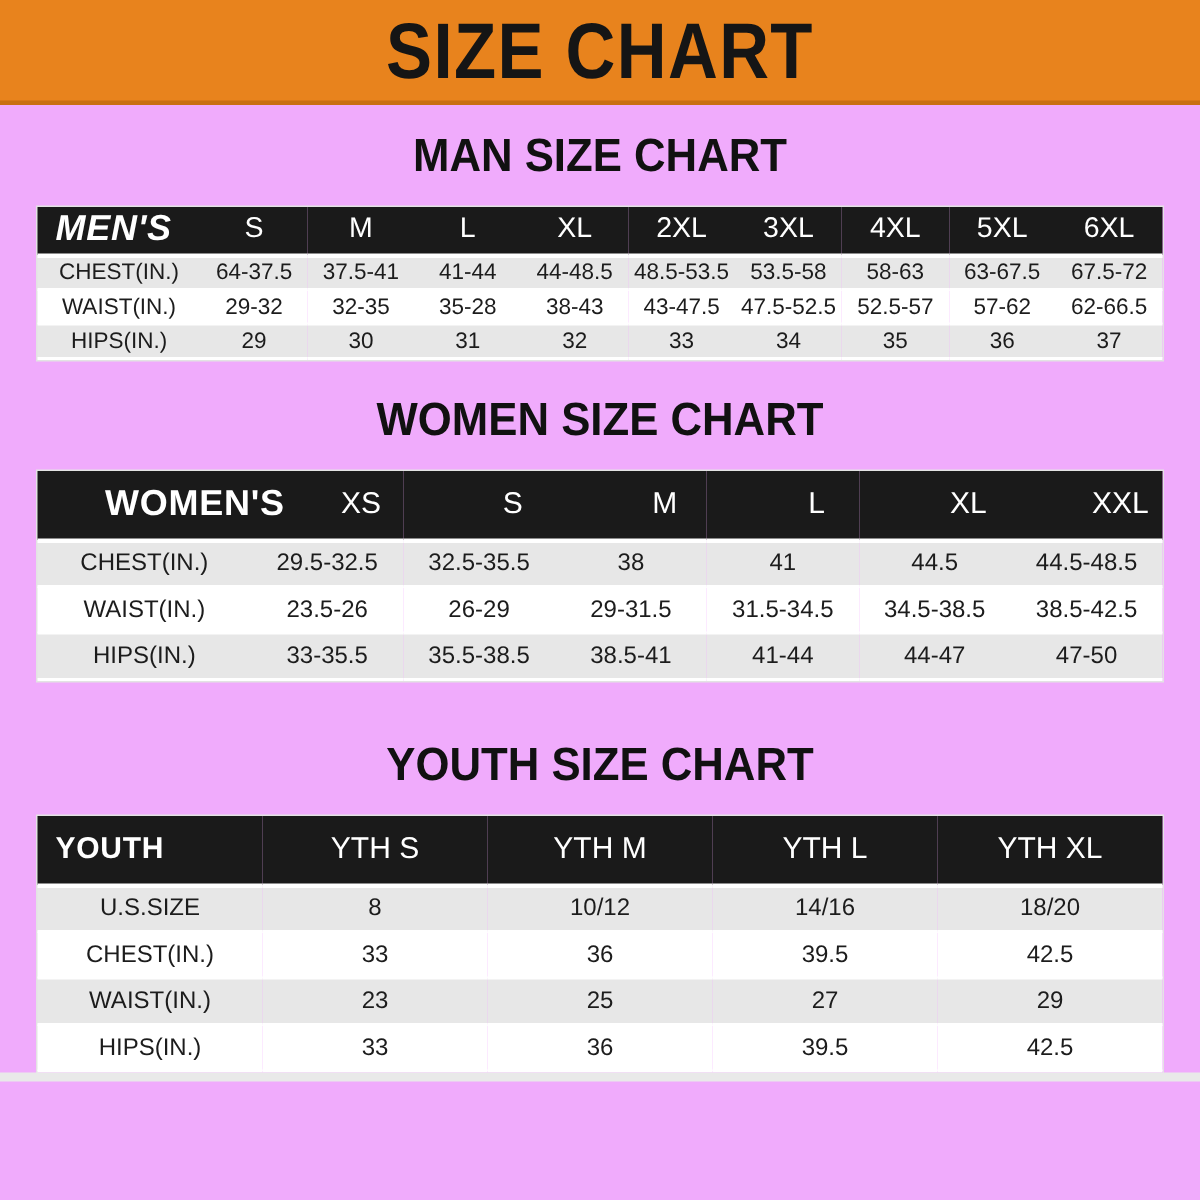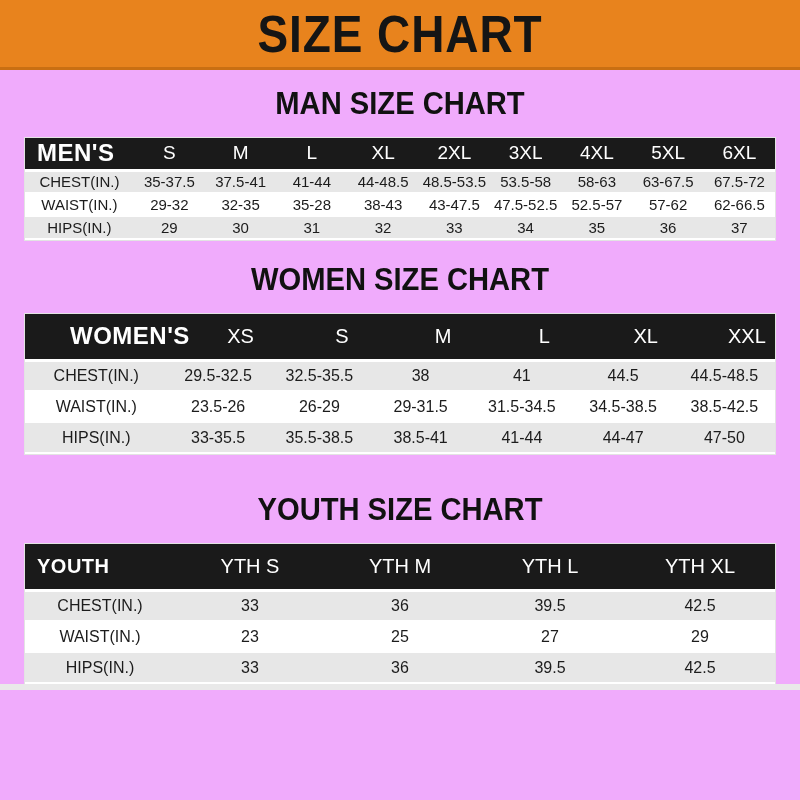--- a/index.html
+++ b/index.html
@@ -72,21 +72,21 @@
   tbody td {
     text-align: center;
     color: var(--text-dark);
     border-bottom: 2px solid #fff;
   }
   tbody tr:nth-child(odd) td { background: var(--row-gray); }
   tbody tr:nth-child(even) td { background: var(--row-white); }
   td.row-label { text-align: center; }
   
   .sec-0 thead th { height: 32px; font-size: 19px; }
-  .sec-0 th.corner-label { font-size: 24px; }
+  .sec-0 th.corner-label { font-size: 24px; font-style: italic; }
   .sec-0 tbody td { height: 23px; font-size: 15px; }
   .sec-0 th:first-child, .sec-0 td:first-child { width: 14.5%; }
   
   .sec-1 thead th { height: 46px; font-size: 20px; padding-left: 45px; }
   .sec-1 th.corner-label { font-size: 24px; }
   .sec-1 tbody td { height: 31px; font-size: 16px; }
   .sec-1 th:first-child, .sec-1 td:first-child { width: 19%; }
   
   .sec-2 thead th { height: 46px; font-size: 20px; }
   .sec-2 th.corner-label { font-size: 20px; }
@@ -134,21 +134,21 @@
               <th>2XL</th>
               <th>3XL</th>
               <th>4XL</th>
               <th>5XL</th>
               <th>6XL</th>
             </tr>
           </thead>
           <tbody>
             <tr>
               <td class="row-label">CHEST(IN.)</td>
-              <td>35-37.5</td>
+              <td>64-37.5</td>
               <td>37.5-41</td>
               <td>41-44</td>
               <td>44-48.5</td>
               <td>48.5-53.5</td>
               <td>53.5-58</td>
               <td>58-63</td>
               <td>63-67.5</td>
               <td>67.5-72</td>
             </tr>
             <tr>
@@ -230,20 +230,27 @@
             <tr>
               <th class="corner-label">YOUTH</th>
               <th>YTH S</th>
               <th>YTH M</th>
               <th>YTH L</th>
               <th>YTH XL</th>
             </tr>
           </thead>
           <tbody>
             <tr>
+              <td class="row-label">U.S.SIZE</td>
+              <td>8</td>
+              <td>10/12</td>
+              <td>14/16</td>
+              <td>18/20</td>
+            </tr>
+            <tr>
               <td class="row-label">CHEST(IN.)</td>
               <td>33</td>
               <td>36</td>
               <td>39.5</td>
               <td>42.5</td>
             </tr>
             <tr>
               <td class="row-label">WAIST(IN.)</td>
               <td>23</td>
               <td>25</td>

